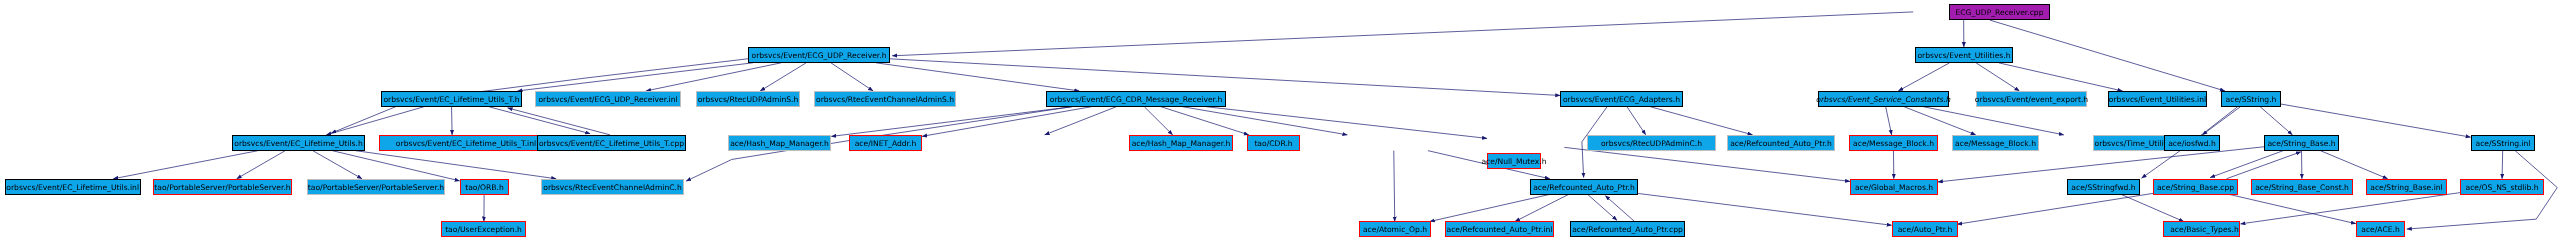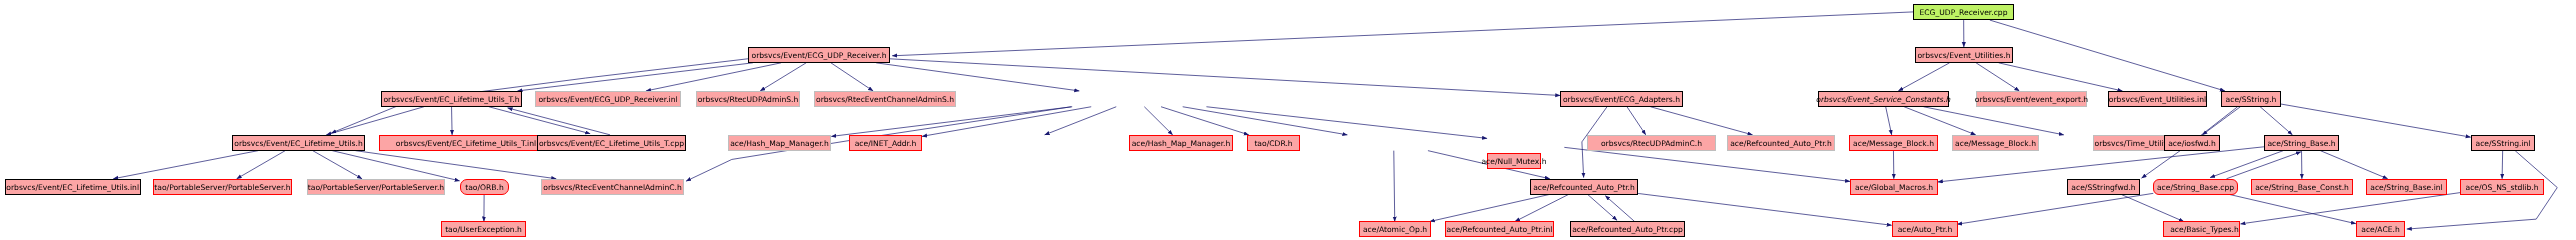--- a/index.html
+++ b/index.html
@@ -1,26 +1,26 @@
 <!DOCTYPE html>
 <html style="font-size:9.4px"><head>
 <meta charset="utf-8">
 <style>
   html,body{margin:0;padding:0;background:#ffffff;}
   .canvas{position:relative;width:2576px;height:241px;background:#ffffff;overflow:hidden;
           font-family:"DejaVu Sans","Liberation Sans",sans-serif;}
   #edge-layer{position:absolute;left:0;top:0;width:2576px;height:241px;}
   #node-layer{position:absolute;left:0;top:0;width:2576px;height:241px;}
-  .gnode{position:absolute;box-sizing:border-box;background:#fca5a5;border:0.6px solid #000000;
+  .gnode{position:absolute;box-sizing:border-box;background:#0ea5e9;border:0.6px solid #000000;
          display:flex;align-items:center;justify-content:center;white-space:nowrap;
          font-size:7.6px;color:#000000;cursor:pointer;}
   .gnode.black{border:0.6px solid #000000;}
   .gnode.red{border:1.2px solid #ff0000;cursor:pointer;}
   .gnode.gray{border:0.6px solid #bebebe;cursor:default;}
-  .gnode.root{background:#bef264;border:0.6px solid #000000;cursor:default;}
+  .gnode.root{background:#a21caf;border:0.6px solid #000000;cursor:default;margin-left:36px;}
 </style>
 </head>
 <body>
 
 <div class="canvas">
   <svg id="edge-layer" xmlns="http://www.w3.org/2000/svg" viewBox="0 0 4400 411" width="2576" height="241">
     <defs>
       <marker id="arrow" markerWidth="10" markerHeight="8" refX="8.5" refY="3.5" orient="auto" markerUnits="userSpaceOnUse">
         <path d="M0,0 L9,3.5 L0,7 z" fill="#191970"></path>
       </marker>
@@ -90,20 +90,21 @@
       </g>
   </svg>
   <div id="node-layer">
       <div class="gnode root" style="left: 1913px; top: 4.1px; width: 101px; height: 16px;">ECG_UDP_Receiver.cpp</div>
       <div class="gnode black" style="left: 748px; top: 47px; width: 142px; height: 16px;">orbsvcs/Event/ECG_UDP_Receiver.h</div>
       <div class="gnode black" style="left: 1915px; top: 47px; width: 98px; height: 16px;">orbsvcs/Event_Utilities.h</div>
       <div class="gnode black" style="left: 381px; top: 91px; width: 141px; height: 16px;">orbsvcs/Event/EC_Lifetime_Utils_T.h</div>
       <div class="gnode gray" style="left: 535px; top: 91px; width: 146px; height: 16px;">orbsvcs/Event/ECG_UDP_Receiver.inl</div>
       <div class="gnode gray" style="left: 696px; top: 91px; width: 104px; height: 16px;">orbsvcs/RtecUDPAdminS.h</div>
       <div class="gnode gray" style="left: 814px; top: 91px; width: 142px; height: 16px;">orbsvcs/RtecEventChannelAdminS.h</div>
+      <div class="gnode black" style="left: 1046px; top: 91px; width: 180px; height: 16px;">orbsvcs/Event/ECG_CDR_Message_Receiver.h</div>
       <div class="gnode black" style="left: 1560px; top: 91px; width: 123px; height: 16px;">orbsvcs/Event/ECG_Adapters.h</div>
       <div class="gnode black" style="left: 1818px; top: 91px; width: 131px; height: 16px; font-style: italic;">orbsvcs/Event_Service_Constants.h</div>
       <div class="gnode gray" style="left: 1976px; top: 91px; width: 111px; height: 16px;">orbsvcs/Event/event_export.h</div>
       <div class="gnode black" style="left: 2108px; top: 91px; width: 99px; height: 16px;">orbsvcs/Event_Utilities.inl</div>
       <div class="gnode black" style="left: 2221px; top: 91px; width: 60px; height: 16px;">ace/SString.h</div>
       <div class="gnode black" style="left: 232px; top: 135px; width: 133px; height: 16px;">orbsvcs/Event/EC_Lifetime_Utils.h</div>
       <div class="gnode red" style="left: 379px; top: 135px; width: 174px; height: 16px;">orbsvcs/Event/EC_Lifetime_Utils_T.inl</div>
       <div class="gnode black" style="left: 537px; top: 135px; width: 149px; height: 16px;">orbsvcs/Event/EC_Lifetime_Utils_T.cpp</div>
       <div class="gnode gray" style="left: 728px; top: 135px; width: 103px; height: 16px;">ace/Hash_Map_Manager.h</div>
       <div class="gnode red" style="left: 849px; top: 135px; width: 73px; height: 16px;">ace/INET_Addr.h</div>
@@ -114,26 +115,26 @@
       <div class="gnode gray" style="left: 1727px; top: 135px; width: 108px; height: 16px;">ace/Refcounted_Auto_Ptr.h</div>
       <div class="gnode red" style="left: 1849px; top: 135px; width: 89px; height: 16px;">ace/Message_Block.h</div>
       <div class="gnode gray" style="left: 1952px; top: 135px; width: 87px; height: 16px;">ace/Message_Block.h</div>
       <div class="gnode gray" style="left: 2057px; top: 135px; width: 93px; height: 16px; margin-left: 36px;">orbsvcs/Time_Utilities.h</div>
       <div class="gnode black" style="left: 2164px; top: 135px; width: 56px; height: 16px;">ace/iosfwd.h</div>
       <div class="gnode black" style="left: 2264px; top: 135px; width: 75px; height: 16px;">ace/String_Base.h</div>
       <div class="gnode black" style="left: 2471px; top: 135px; width: 64px; height: 16px;">ace/SString.inl</div>
       <div class="gnode black" style="left: 4.7px; top: 179px; width: 136px; height: 16px;">orbsvcs/Event/EC_Lifetime_Utils.inl</div>
       <div class="gnode red" style="left: 153px; top: 179px; width: 139px; height: 16px;">tao/PortableServer/PortableServer.h</div>
       <div class="gnode gray" style="left: 307px; top: 179px; width: 138px; height: 16px;">tao/PortableServer/PortableServer.h</div>
-      <div class="gnode red" style="left: 460px; top: 179px; width: 49px; height: 16px; border-radius: 7px;">tao/ORB.h</div>
+      <div class="gnode red" style="left: 460px; top: 179px; width: 49px; height: 16px;">tao/ORB.h</div>
       <div class="gnode gray" style="left: 541px; top: 179px; width: 143px; height: 16px;">orbsvcs/RtecEventChannelAdminC.h</div>
       <div class="gnode black" style="left: 1530px; top: 179px; width: 108px; height: 16px;">ace/Refcounted_Auto_Ptr.h</div>
       <div class="gnode red" style="left: 1850px; top: 179px; width: 88px; height: 16px;">ace/Global_Macros.h</div>
       <div class="gnode black" style="left: 2067px; top: 179px; width: 73px; height: 16px;">ace/SStringfwd.h</div>
-      <div class="gnode red" style="left: 2153px; top: 179px; width: 85px; height: 16px; border-radius: 6px;">ace/String_Base.cpp</div>
+      <div class="gnode red" style="left: 2153px; top: 179px; width: 85px; height: 16px;">ace/String_Base.cpp</div>
       <div class="gnode red" style="left: 2251px; top: 179px; width: 102px; height: 16px;">ace/String_Base_Const.h</div>
       <div class="gnode red" style="left: 2366px; top: 179px; width: 81px; height: 16px;">ace/String_Base.inl</div>
       <div class="gnode red" style="left: 2460px; top: 179px; width: 84px; height: 16px;">ace/OS_NS_stdlib.h</div>
       <div class="gnode red" style="left: 441px; top: 221px; width: 85px; height: 16px;">tao/UserException.h</div>
       <div class="gnode red" style="left: 1359px; top: 221px; width: 72px; height: 16px;">ace/Atomic_Op.h</div>
       <div class="gnode red" style="left: 1445px; top: 221px; width: 109px; height: 16px;">ace/Refcounted_Auto_Ptr.inl</div>
       <div class="gnode black" style="left: 1570px; top: 221px; width: 115px; height: 16px;">ace/Refcounted_Auto_Ptr.cpp</div>
       <div class="gnode red" style="left: 1892px; top: 221px; width: 66px; height: 16px;">ace/Auto_Ptr.h</div>
       <div class="gnode red" style="left: 2163px; top: 221px; width: 77px; height: 16px; padding-left: 6px;">ace/Basic_Types.h</div>
       <div class="gnode red" style="left: 2356px; top: 221px; width: 49px; height: 16px;">ace/ACE.h</div>

